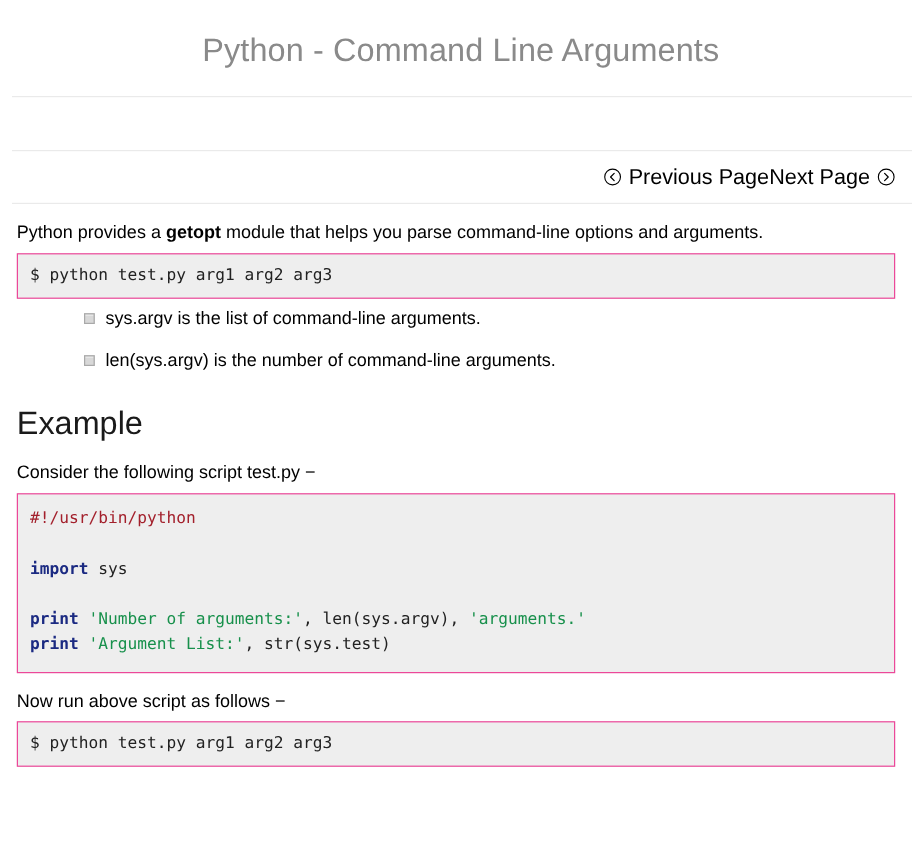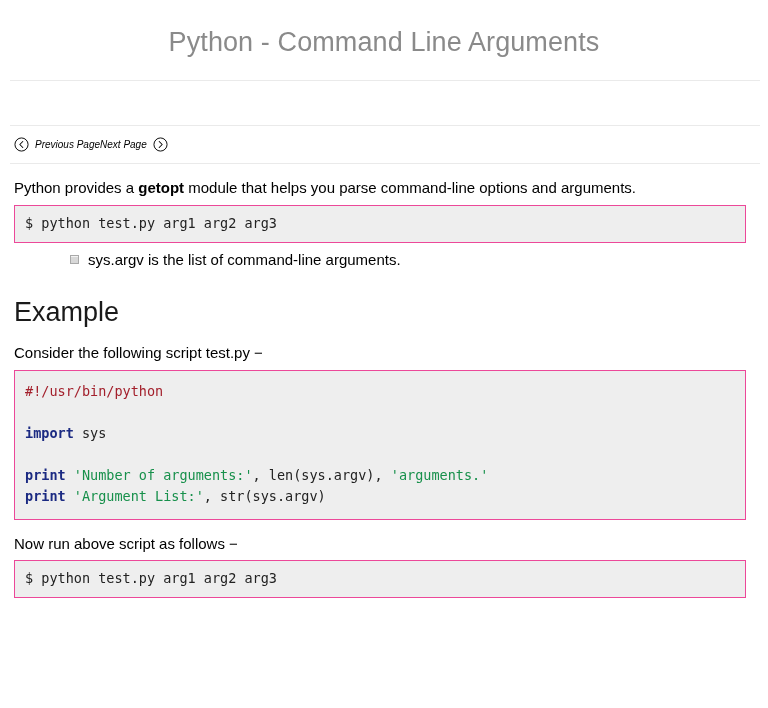--- a/index.html
+++ b/index.html
@@ -39,26 +39,25 @@
     margin-right: 8px;
   }
 
   .adslot {
     height: 44px;
   }
 
   
   .navbar {
     display: flex;
-    justify-content: flex-start;
+    justify-content: flex-end;
     align-items: center;
     padding: 11px 22px 11px 14px;
-    font-size: 10px;
-    color: #000;
-    font-style: italic;
+    font-size: 18px;
+    color: #000;
   }
   .nav-link {
     display: inline-flex;
     align-items: center;
     gap: 6px;
     color: #000;
     text-decoration: none;
     cursor: pointer;
     white-space: nowrap;
   }
@@ -186,32 +185,33 @@
 
   <div class="content">
 
     <p class="para tight"><span>Python provides a </span><b>getopt</b><span> module that helps you parse command-line options and arguments.</span></p>
 
     <div class="codeblock"><span>$ python test.py arg1 arg2 arg3</span></div>
 
 
     <ul class="sq-list">
       <li>sys.argv is the list of command-line arguments.</li>
+      <li>len(sys.argv) is the number of command-line arguments.</li>
     </ul>
 
 
     <h2 class="section-head">Example</h2>
 
     <p class="para tight">Consider the following script test.py −</p>
 
     <div class="codeblock script"><span class="tok-comment">#!/usr/bin/python</span>
 
 <span class="tok-keyword">import</span><span class="tok-plain"> sys</span>
 
 <span class="tok-keyword">print</span><span class="tok-string"> 'Number of arguments:'</span><span class="tok-plain">, len(sys.argv), </span><span class="tok-string">'arguments.'</span>
-<span class="tok-keyword">print</span><span class="tok-string"> 'Argument List:'</span><span class="tok-plain">, str(sys.argv)</span></div>
+<span class="tok-keyword">print</span><span class="tok-string"> 'Argument List:'</span><span class="tok-plain">, str(sys.test)</span></div>
 
     <p class="para tight">Now run above script as follows −</p>
 
     <div class="codeblock"><span>$ python test.py arg1 arg2 arg3</span></div>
 
   </div>
 </div>
 
 </body></html>

